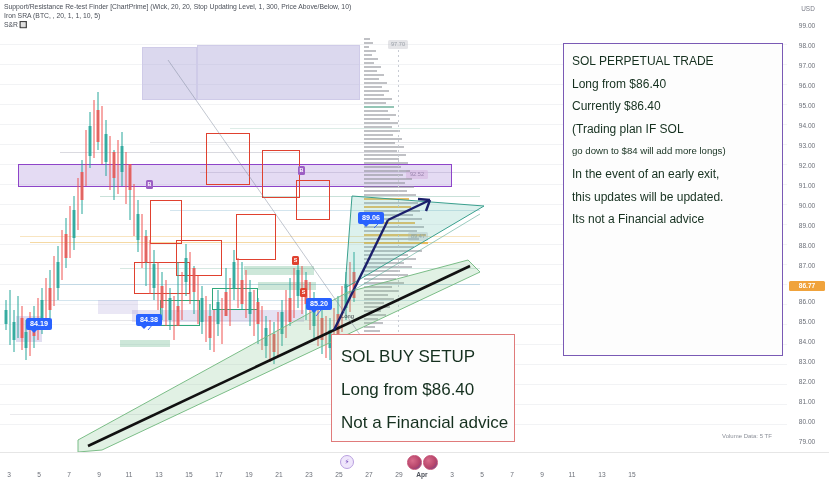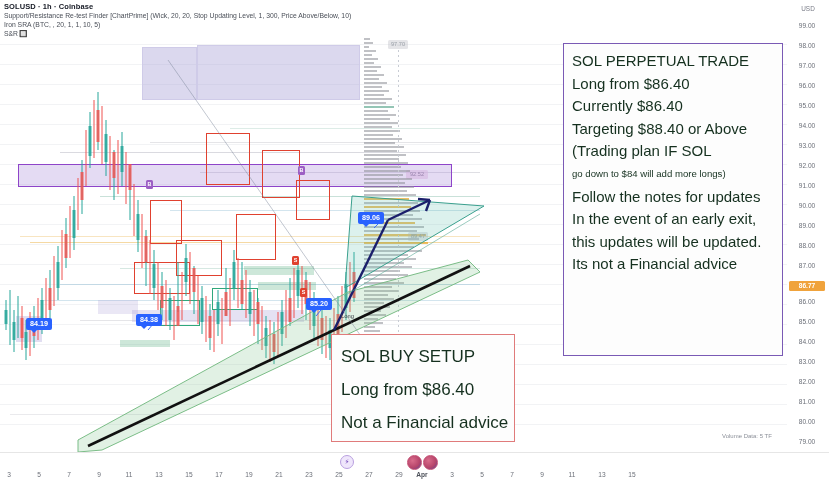--- a/index.html
+++ b/index.html
@@ -56,21 +56,21 @@
   
   .mark{position:absolute;width:7px;height:9px;line-height:9px;text-align:center;
         font-size:5.4px;font-weight:bold;color:#fff;border-radius:1.5px;}
   .mark.s{background:#e0412f;}
   .mark.b{background:#9c5fc4;}
 
   
   .noteBox{position:absolute;box-sizing:border-box;background:#fdfdfd;}
   .noteBox.main{border:1.4px solid #7a5ab5;}
   .noteBox.sub{border:1px solid #e07b7b;}
-  .noteBox .ln{font-size:15px;color:#15301f;line-height:22.6px;white-space:nowrap;}
+  .noteBox .ln{font-size:12px;color:#15301f;line-height:22.6px;white-space:nowrap;}
   .noteBox.sub .ln{font-size:17px;line-height:33px;color:#15301f;}
 
   
   .vbar{position:absolute;height:1.6px;background:rgba(140,142,150,.55);}
   .vbar.hi{background:rgba(232,170,50,.75);}
   .vbar.up{background:rgba(60,150,120,.55);}
 
   
   .volData{position:absolute;font-size:6px;color:#8b8f98;white-space:nowrap;}
   .longLbl{position:absolute;font-size:5.8px;color:#3b4048;white-space:nowrap;}
@@ -335,32 +335,29 @@
     <div class="noteBox sub" style="left:331px;top:334px;width:184px;height:108px;padding:5px 9px;">
       <div class="ln">SOL BUY SETUP</div>
       <div class="ln">Long from $86.40</div>
       <div class="ln">Not a Financial advice</div>
     </div>
 
     <div class="noteBox main" style="left:563px;top:43px;width:220px;height:313px;padding:6px 8px;">
       <div class="ln">SOL PERPETUAL TRADE</div>
       <div class="ln">Long from $86.40</div>
       <div class="ln">Currently $86.40</div>
-      <div class="ln">Targeting $88.40 or Above</div>
       <div class="ln">(Trading plan IF SOL</div>
       <div class="ln" style="font-size:9.6px">go down to $84 will add more longs)</div>
-      <div class="ln">Follow the notes for updates</div>
       <div class="ln">In the event of an early exit,</div>
       <div class="ln">this updates will be updated.</div>
       <div class="ln">Its not a Financial advice</div>
     </div>
   </div>
 
   <div class="hdr">
-    <div class="sym">SOLUSD · 1h · Coinbase</div>
     <div class="ind">Support/Resistance Re-test Finder [ChartPrime] (Wick, 20, 20, Stop Updating Level, 1, 300, Price Above/Below, 10)</div>
     <div class="ind">Iron SRA (BTC, , 20, 1, 1, 10, 5)</div>
     <div class="ind">S&amp;R 🔲</div>
   </div>
 
   <div class="paxis">
     <div class="pUnit" style="top:5px">USD</div>
     <div class="pLab" style="top:22px">99.00</div>
     <div class="pLab" style="top:42px">98.00</div>
     <div class="pLab" style="top:62px">97.00</div>

